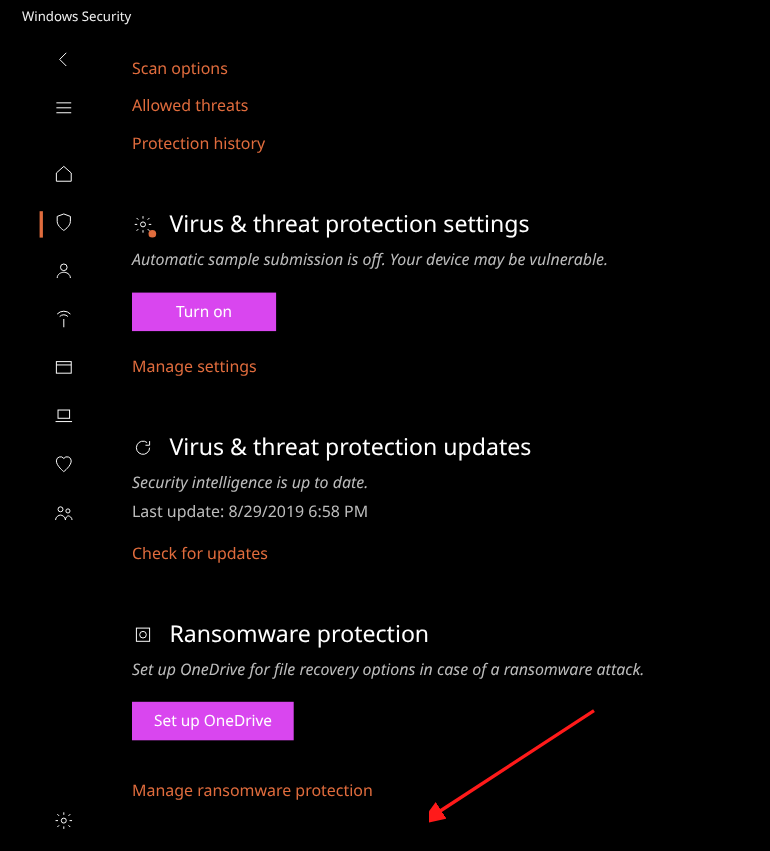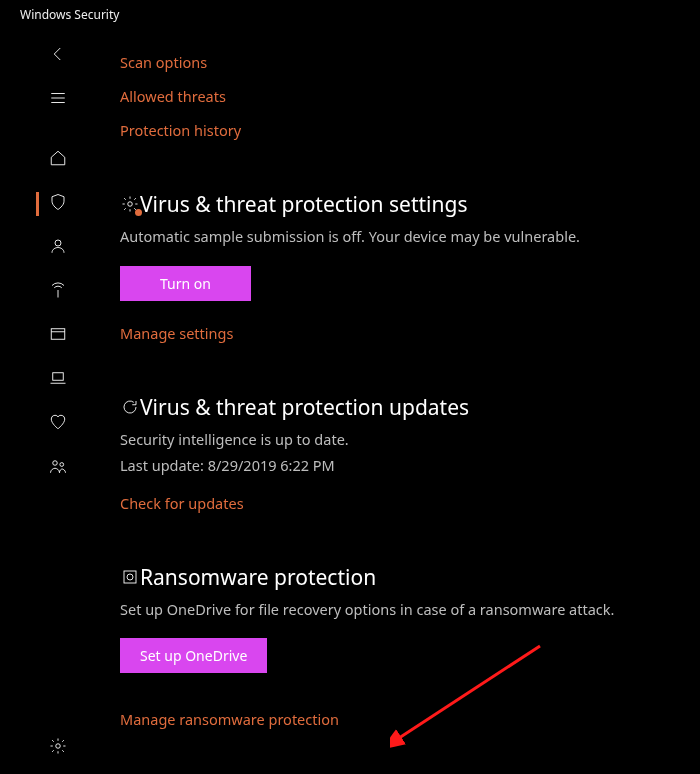--- a/index.html
+++ b/index.html
@@ -73,20 +73,21 @@
     margin: 14px 0;
     display: block;
     cursor: pointer;
   }
   .section {
     margin-top: 50px;
   }
   .section-header {
     display: flex;
     align-items: center;
+    gap: 14px;
     margin-bottom: 8px;
   }
   .section-header .sec-icon {
     width: 20px;
     height: 20px;
     display: flex;
     align-items: center;
     justify-content: center;
   }
   .section-header .sec-icon svg {
@@ -100,20 +101,21 @@
     font-weight: 400;
     font-size: 21px;
     margin: 0;
     color: #fff;
   }
   .desc {
     color: #bdbdbd;
     font-size: 14.5px;
     margin: 4px 0;
     line-height: 1.5;
+    font-style: italic;
   }
   .subtext {
     color: #bdbdbd;
     font-size: 14.5px;
     margin: 4px 0 18px 0;
   }
   .btn {
     background: #d946ef;
     color: #fff;
     border: none;
@@ -256,21 +258,21 @@
     <div class="section">
       <div class="section-header">
         <span class="sec-icon">
           <svg viewBox="0 0 24 24">
               <path d="M20 12a8 8 0 1 1-3-6.2M20 4v5h-5"></path>
             </svg>
         </span>
         <h2>Virus &amp; threat protection updates</h2>
       </div>
       <div class="desc">Security intelligence is up to date.</div>
-      <div class="subtext">Last update: 8/29/2019 6:22 PM</div>
+      <div class="subtext">Last update: 8/29/2019 6:58 PM</div>
       <span class="link">Check for updates</span>
     </div>
 
     <div class="section">
       <div class="section-header">
         <span class="sec-icon">
           <svg viewBox="0 0 24 24">
               <rect x="4" y="4" width="16" height="16"></rect>
               <circle cx="12" cy="12" r="4"></circle>
             </svg>

